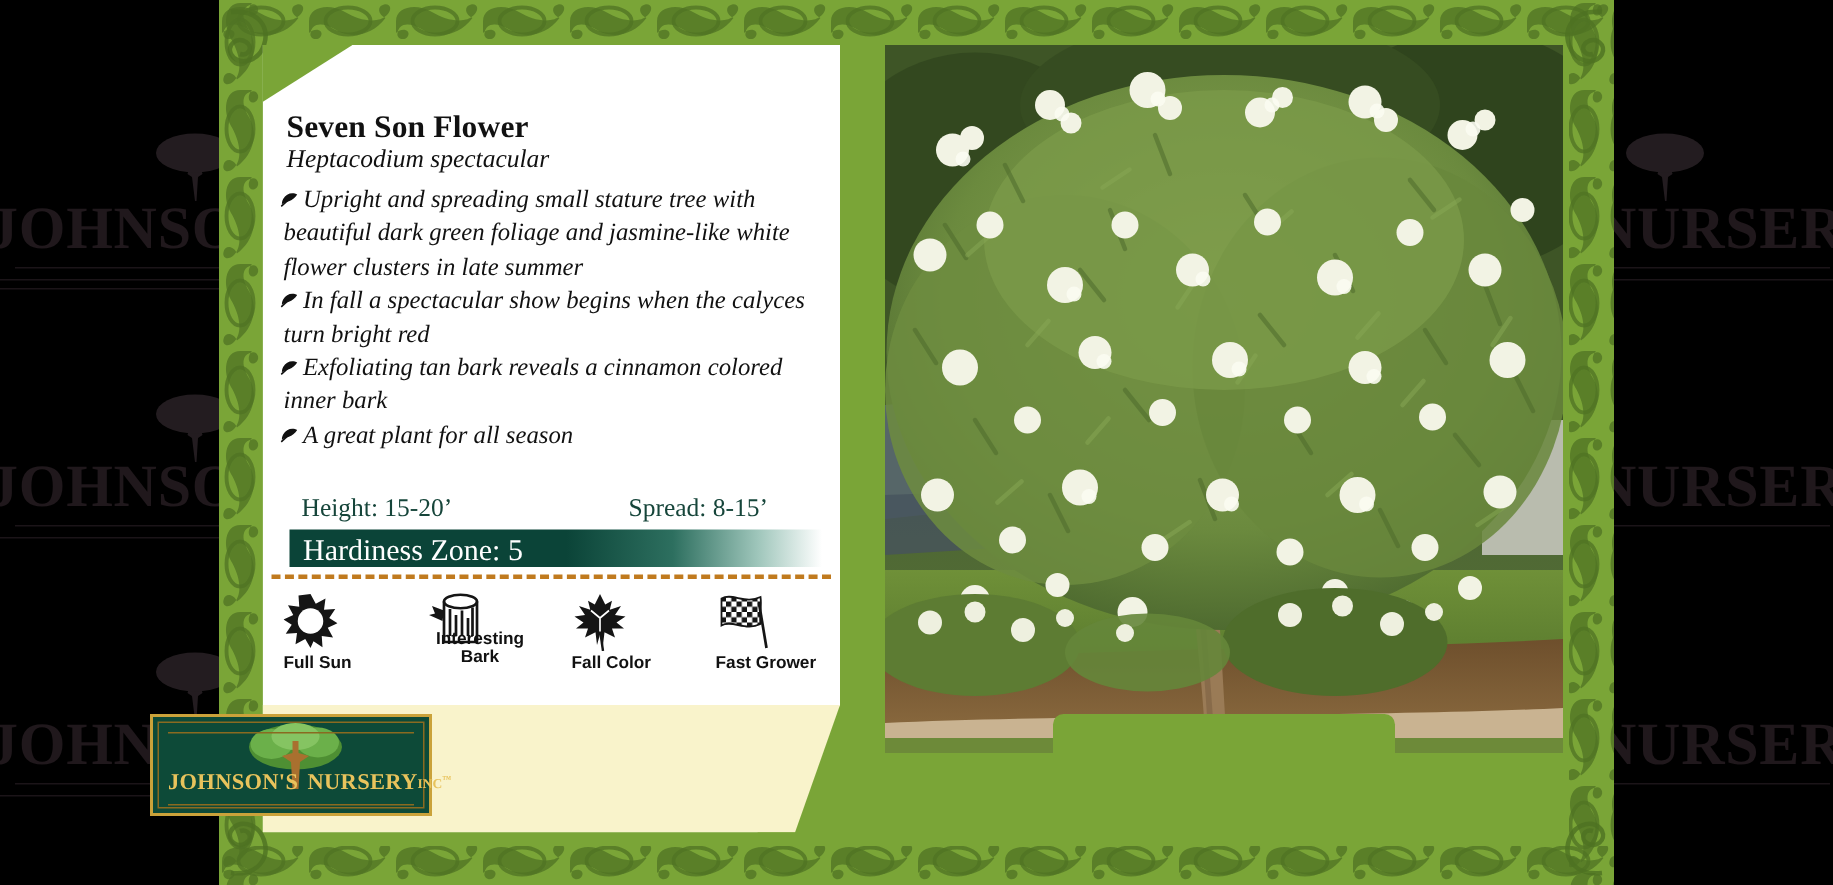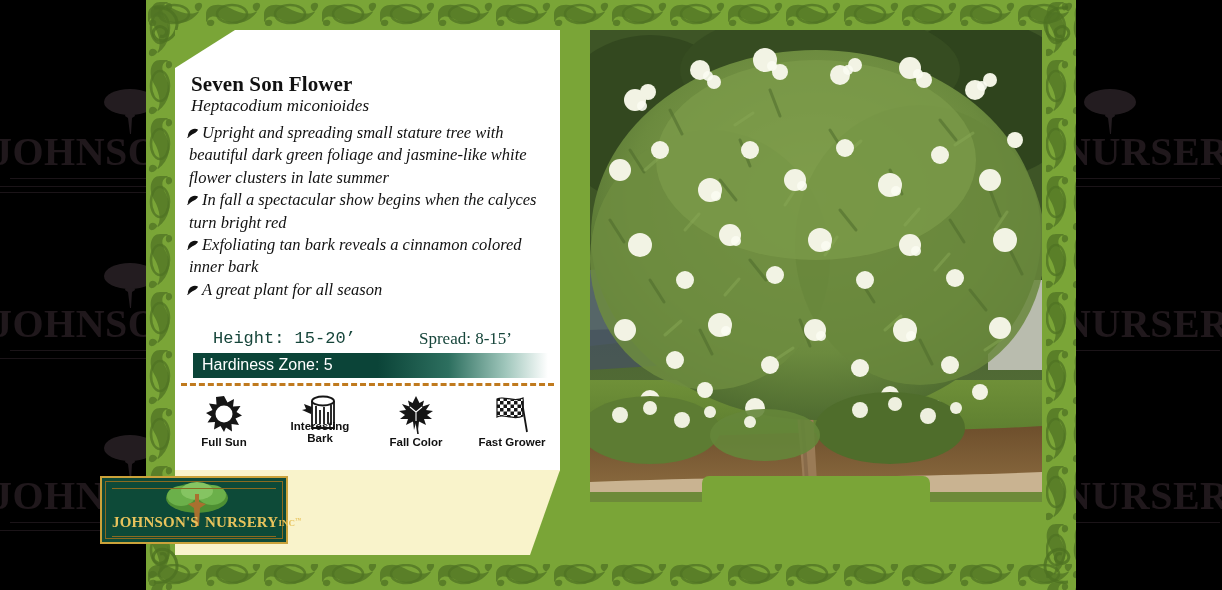--- a/index.html
+++ b/index.html
@@ -41,36 +41,36 @@
   .latin{position:absolute;left:16px;top:66px;font-family:"Liberation Serif",serif;
          font-size:17px;font-style:italic;color:#111;}
 
   .bullets{position:absolute;left:14px;top:92px;width:360px;}
   .bullet{font-family:"Liberation Serif",serif;font-style:italic;font-size:16.5px;
           line-height:22.4px;color:#111;margin:0 0 0 0;text-indent:-2px;}
   .leaf{display:inline-block;width:13px;height:13px;vertical-align:-1px;margin-right:2px;}
 
   .dims{position:absolute;left:22px;top:299px;width:350px;font-family:"Liberation Serif",serif;
         font-size:17px;color:#16453a;}
-  .dims .h{position:absolute;left:16px;top:0;font-family:Liberation Mono, monospace;}
+  .dims .h{position:absolute;left:4px;top:0;}
   .dims .s{position:absolute;left:177px;top:0;margin-left:45px;}
 
   .zonebar{position:absolute;left:18px;top:323px;width:355px;height:25px;
            background:linear-gradient(to right,#0b4438 0%,#0b4438 52%,#2d6f5f 72%,#9fc6bb 88%,#ffffff 100%);}
-  .zonebar span{position:absolute;left:9px;top:3px;font-family:Liberation Sans, sans-serif;
-                font-size:16px;color:#ffffff;}
+  .zonebar span{position:absolute;left:9px;top:3px;font-family:Liberation Serif, serif;
+                font-size:20px;color:#ffffff;}
 
   .divider{position:absolute;left:6px;width:373px;height:0;
            border-top:3px dashed #c07a1e;}
   #div1{top:353px;}
   #div2{top:440px;}
 
   .icons{position:absolute;left:8px;top:364px;width:370px;height:72px;display:flex;
          justify-content:space-between;align-items:flex-start;padding:0 6px;box-sizing:border-box;}
-  .icon-cell{width:70px;display:flex;flex-direction:column;align-items:center;}
+  .icon-cell{width:70px;display:flex;flex-direction:column;align-items:flex-start;}
   .icon-art{height:40px;display:flex;align-items:center;justify-content:center;}
   .icon-label{font-family:"Liberation Sans",sans-serif;font-size:11.5px;font-weight:700;
               color:#111;text-align:center;line-height:12px;margin-top:2px;}
   .icon-label.two{margin-top:-14px;}
 
   
   #logo{position:absolute;left:100px;top:476px;width:188px;height:68px;background:#0d4a38;
         border:2px solid #caa23a;box-sizing:border-box;}
   #logo .logo-inner{position:absolute;inset:3px;border:1px solid #8a6a20;}
   .logo-word{position:absolute;top:36px;font-family:"Liberation Serif",serif;font-weight:700;
@@ -353,21 +353,21 @@
           <circle cx="160" cy="392" r="6"></circle>
       </g>
     </svg>
   </div>
   <div id="photo-tab"></div>
 
   <div id="card">
     <div class="card-body">
 
       <h1 class="title">Seven Son Flower</h1>
-      <div class="latin">Heptacodium miconioides</div>
+      <div class="latin">Heptacodium spectacular</div>
 
       <div class="bullets">
         <p class="bullet">
           <svg class="leaf" viewBox="0 0 14 14">
             <path d="M1 11 C4 9,9 9,12 4 C9 2,4 3,2 7 C1 9,1 10,1 11Z" fill="#111"></path>
             <path d="M0.5 12.5 L6 7.5" stroke="#111" stroke-width="1.2" fill="none"></path>
           </svg><span>Upright and spreading small stature tree with beautiful dark green foliage and jasmine-like white flower clusters in late summer</span>
         </p>
         <p class="bullet">
           <svg class="leaf" viewBox="0 0 14 14">

